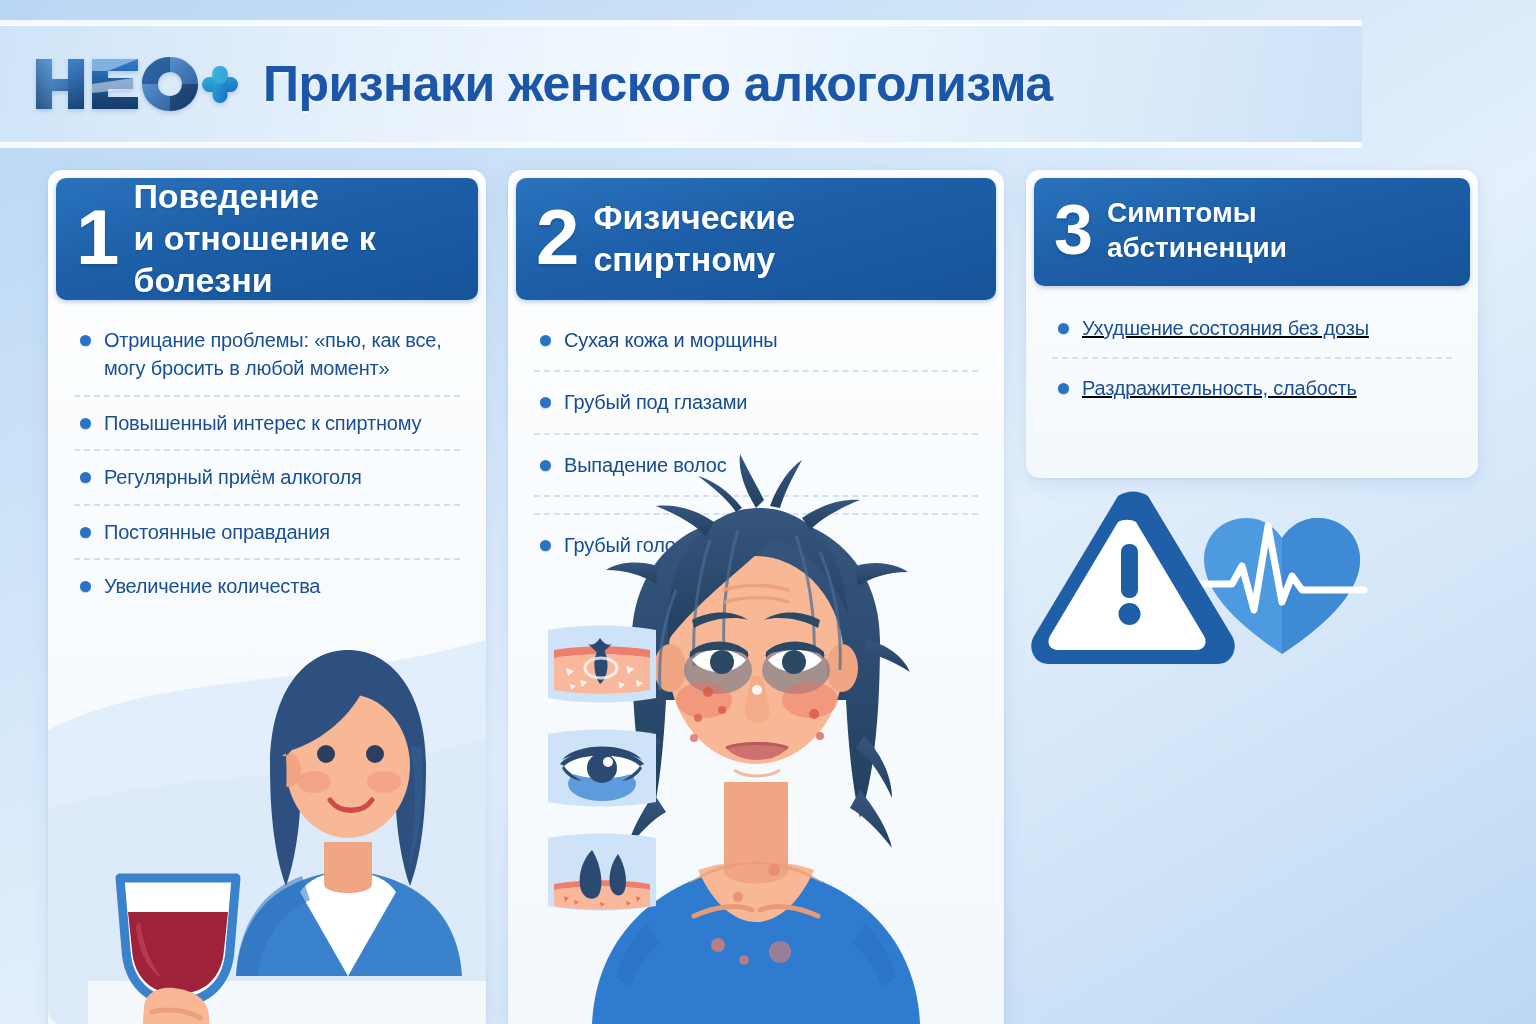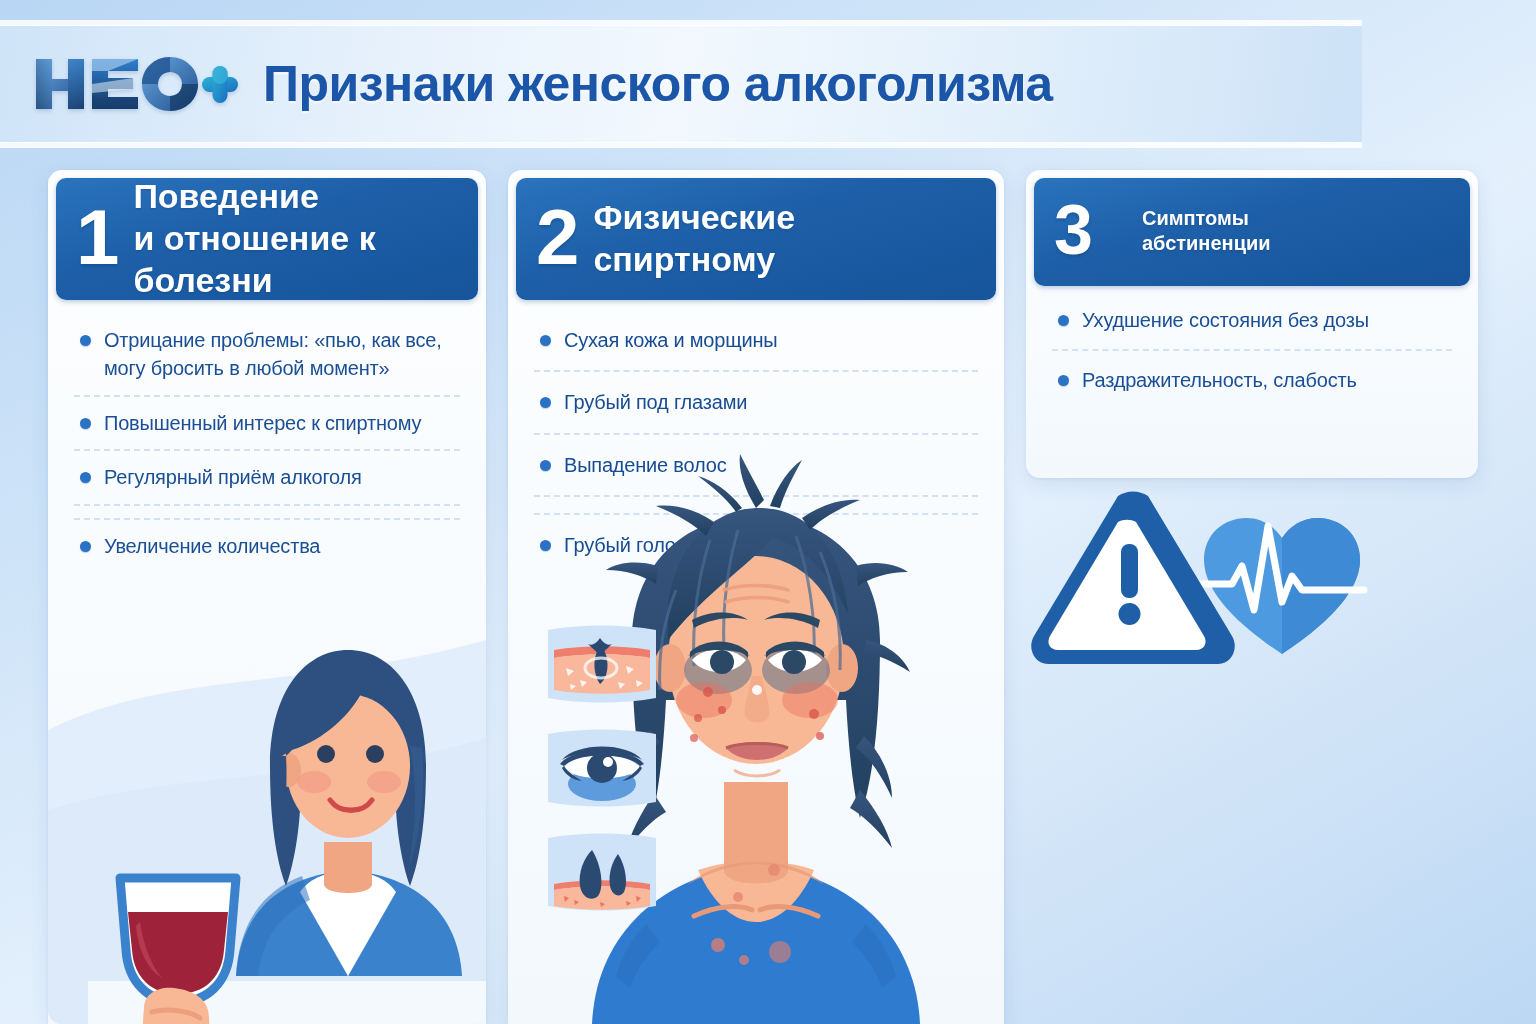--- a/index.html
+++ b/index.html
@@ -71,24 +71,24 @@
     font-size:78px;font-weight:bold;color:#ffffff;line-height:.82;
     text-shadow:0 2px 3px rgba(10,50,100,.30);
     margin-right:14px;margin-left:4px;
     font-family:"Liberation Sans","DejaVu Sans",sans-serif;
   }
   #card-3 .card-num{font-size:70px;}
   .card-title{
     color:#ffffff;font-size:34px;font-weight:bold;line-height:1.24;
     text-shadow:0 1px 2px rgba(10,50,100,.28);
   }
-  #card-3 .card-title{font-size:20px;margin-left:35px;}
+  #card-3 .card-title{font-size:28px;}
 
   .card-body{padding:26px 22px 0 26px;}
-  #card-3 .card-body{padding:20px 22px 0 26px;}
+  #card-3 .card-body{padding:28px 22px 0 26px;text-decoration:underline;}
 
   ul.items{list-style:none;margin:0;padding:0;}
   ul.items li{position:relative;padding:0 0 0 30px;margin:0;}
   ul.items li .bullet{
     position:absolute;left:6px;top:9px;width:11px;height:11px;border-radius:50%;
     background:#2a72c4;box-shadow:0 1px 1px rgba(30,80,150,.25);
   }
   ul.items li .txt{
     display:block;color:#1b4f95;font-size:20px;line-height:1.42;font-weight:normal;
     letter-spacing:-.2px;
@@ -191,20 +191,24 @@
         <li>
             <span class="bullet"></span>
             <span class="txt">Повышенный интерес к спиртному</span>
           </li>
         <li class="sep"></li>
         <li>
             <span class="bullet"></span>
             <span class="txt">Регулярный приём алкоголя</span>
           </li>
         <li class="sep"></li>
+        <li>
+            <span class="bullet"></span>
+            <span class="txt">Постоянные оправдания</span>
+          </li>
         <li class="sep"></li>
         <li>
             <span class="bullet"></span>
             <span class="txt">Увеличение количества</span>
           </li>
       </ul>
     </div>
   </section>
 
   <section class="card" id="card-2">

